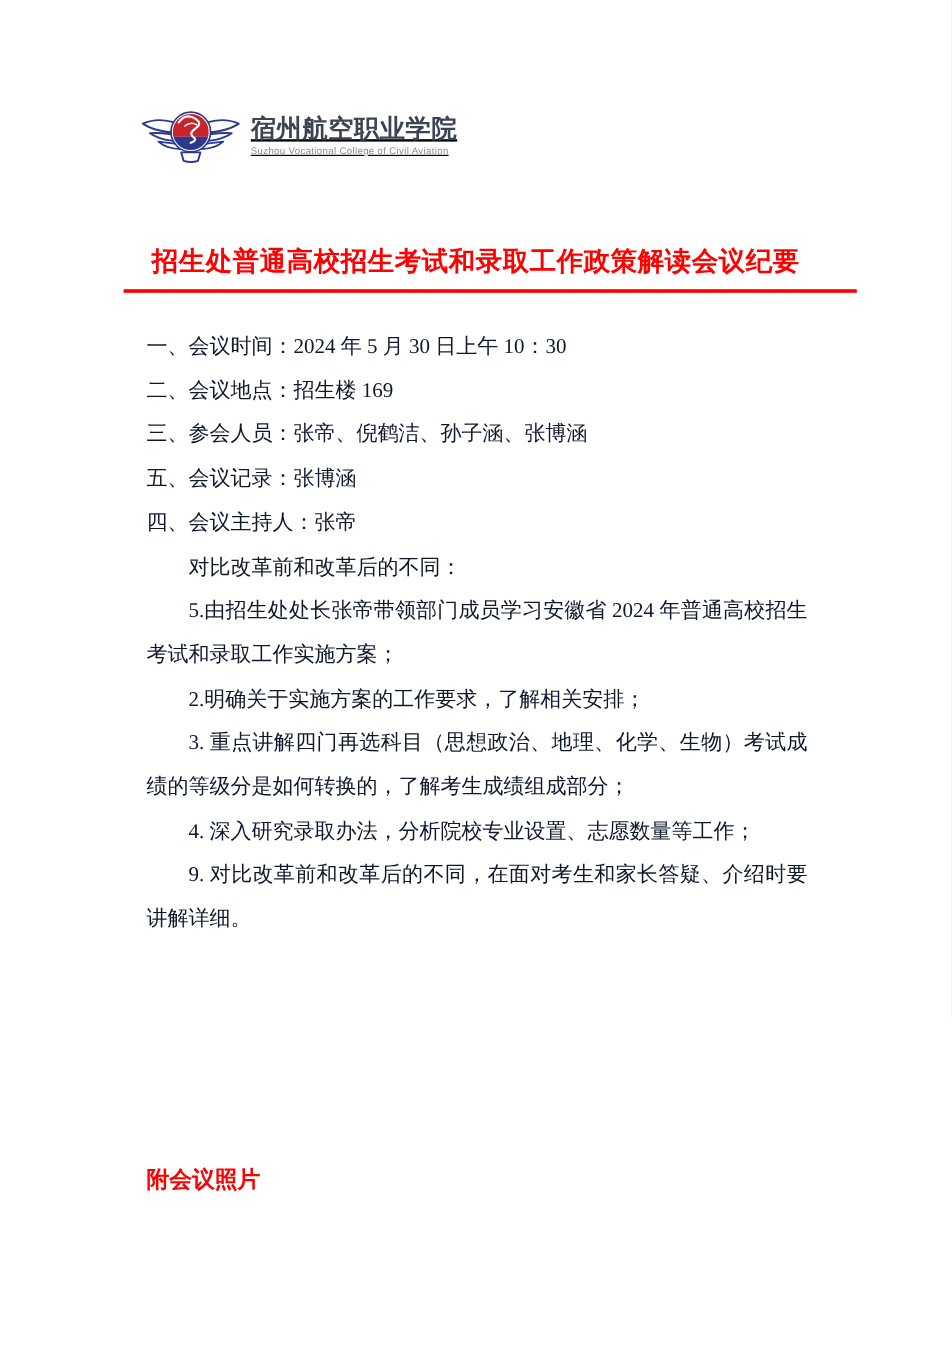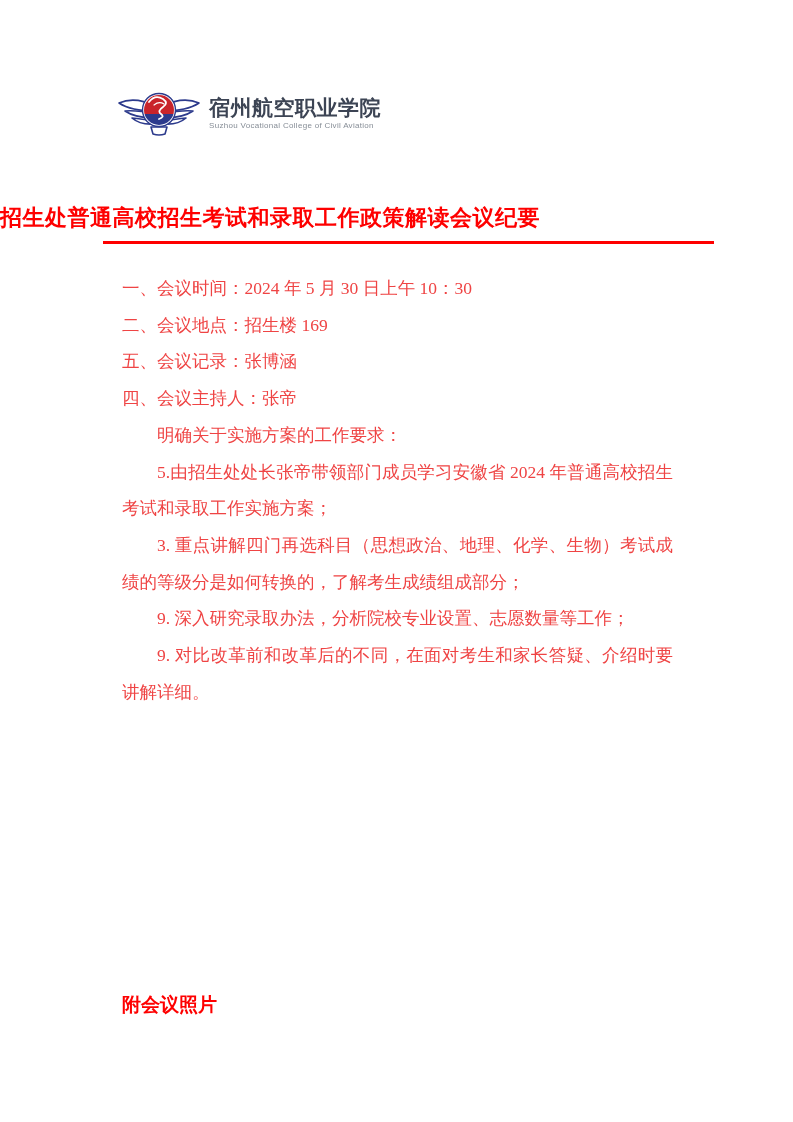--- a/index.html
+++ b/index.html
@@ -13,20 +13,21 @@
     font-family: "Liberation Serif", "DejaVu Serif", serif;
   }
 
   
   .logo-block {
     position: absolute;
     left: 115px;
     top: 84px;
     display: flex;
     align-items: center;
+    text-decoration: underline;
   }
   .emblem-svg { width: 88px; height: 58px; display: block; }
   .logo-text { margin-left: 6px; display: flex; flex-direction: column; }
   .school-name-cn {
     font-family: "Liberation Sans", "DejaVu Sans", sans-serif;
     font-size: 21px;
     font-weight: bold;
     color: #3c4454;
     letter-spacing: 0.5px;
     line-height: 1.1;
@@ -38,21 +39,21 @@
     letter-spacing: 0.3px;
     margin-top: 2px;
   }
 
   
   .doc-title {
     position: absolute;
     left: 0;
     top: 203px;
     width: 100%;
-    text-align: left;
+    text-align: center;
     font-size: 22px;
     font-weight: bold;
     color: #fe0000;
     letter-spacing: 0.5px;
   }
   .title-rule {
     position: absolute;
     left: 103px;
     top: 241px;
     width: 611px;
@@ -61,31 +62,31 @@
   }
 
   
   .body-text {
     position: absolute;
     left: 122px;
     top: 270px;
     width: 551px;
     font-size: 17.5px;
     line-height: 36.7px;
-    color: #ef4444;
+    color: #0f172a;
     text-align: justify;
   }
   .body-text p { margin: 0; }
   .indent { text-indent: 2em; }
 
   
   .footer-note {
     position: absolute;
     left: 122px;
-    top: 992px;
+    top: 970px;
     font-family: "Liberation Sans", "DejaVu Sans", sans-serif;
     font-size: 19px;
     font-weight: bold;
     color: #fe0000;
   }
 </style>
 </head>
 <body>
 
 <div class="page">
@@ -121,24 +122,26 @@
       <span class="school-name-en">Suzhou Vocational College of Civil Aviation</span>
     </div>
   </div>
 
   <div class="doc-title">招生处普通高校招生考试和录取工作政策解读会议纪要</div>
   <div class="title-rule"></div>
 
   <div class="body-text">
     <p>一、会议时间：2024 年 5 月 30 日上午 10：30</p>
     <p>二、会议地点：招生楼 169</p>
+    <p>三、参会人员：张帝、倪鹤洁、孙子涵、张博涵</p>
     <p>五、会议记录：张博涵</p>
     <p>四、会议主持人：张帝</p>
-    <p class="indent">明确关于实施方案的工作要求：</p>
+    <p class="indent">对比改革前和改革后的不同：</p>
     <p class="indent">5.由招生处处长张帝带领部门成员学习安徽省 2024 年普通高校招生考试和录取工作实施方案；</p>
+    <p class="indent">2.明确关于实施方案的工作要求，了解相关安排；</p>
     <p class="indent">3. 重点讲解四门再选科目（思想政治、地理、化学、生物）考试成绩的等级分是如何转换的，了解考生成绩组成部分；</p>
-    <p class="indent">9. 深入研究录取办法，分析院校专业设置、志愿数量等工作；</p>
+    <p class="indent">4. 深入研究录取办法，分析院校专业设置、志愿数量等工作；</p>
     <p class="indent">9. 对比改革前和改革后的不同，在面对考生和家长答疑、介绍时要讲解详细。</p>
   </div>
 
   <div class="footer-note">附会议照片</div>
 
 </div>
 
 </body></html>

